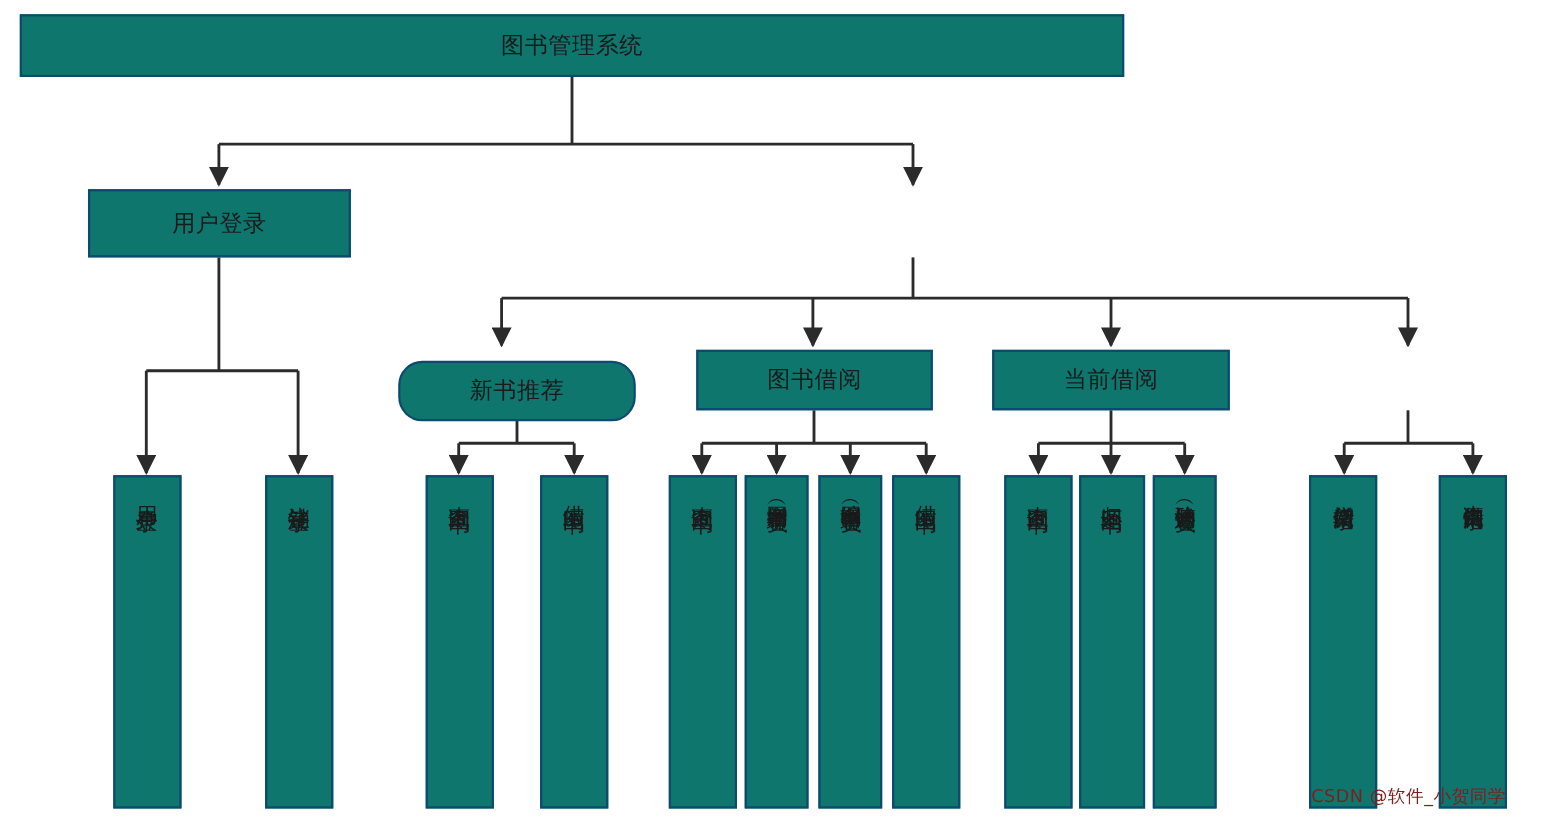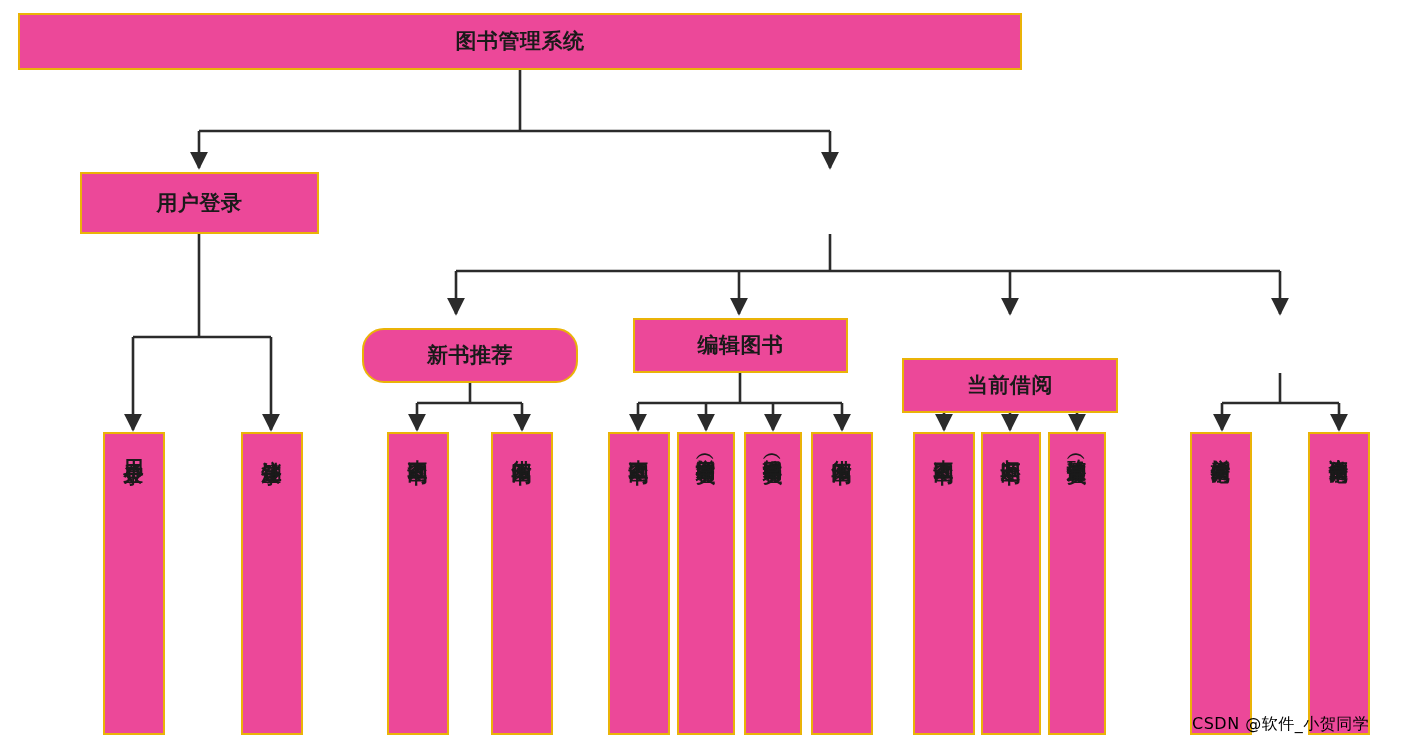--- a/index.html
+++ b/index.html
@@ -16,27 +16,26 @@
     overflow: hidden;
   }
   svg#wires {
     position: absolute;
     left: 0; top: 0;
     width: 1405px; height: 747px;
     pointer-events: none;
   }
   .node {
     position: absolute;
-    background: #ec4899;
-    border: 2px solid #eab308;
+    background: #0f766e;
+    border: 2px solid #0c4a6e;
     display: flex;
     align-items: center;
     justify-content: center;
     color: #1a1a1a;
-    font-weight: bold;
   }
   .node .lbl {
     display: block;
     text-align: center;
     line-height: 1.18;
     white-space: nowrap;
   }
   
   .node.h .lbl {
     font-size: 21px;
@@ -56,21 +55,21 @@
     line-height: 1.0;
     letter-spacing: 2px;
     white-space: nowrap;
   }
   .node.v.tall .lbl { font-size: 19px; letter-spacing: 1px; }
   #watermark {
     position: absolute;
     left: 1192px;
     top: 714px;
     font-size: 16px;
-    color: #000000;
+    color: #7f1d1d;
     letter-spacing: 0.5px;
     white-space: nowrap;
     font-family: "DejaVu Sans", "Liberation Sans", sans-serif;
   }
 </style>
 </head>
 <body>
 
 <div id="canvas">
 
@@ -134,24 +133,24 @@
   <div class="node h" style="left:80px; top:172px; width:239px; height:62px;">
     <span class="lbl">用户登录</span>
   </div>
 
 
   <div class="node h" style="left:362px; top:328px; width:216px; height:55px;border-radius:22px;">
     <span class="lbl">新书推荐</span>
   </div>
 
   <div class="node h" style="left:633px; top:318px; width:215px; height:55px;">
-    <span class="lbl">编辑图书</span>
-  </div>
-
-  <div class="node h" style="left:902px; top:318px; width:216px; height:55px;margin-top:40px;">
+    <span class="lbl">图书借阅</span>
+  </div>
+
+  <div class="node h" style="left:902px; top:318px; width:216px; height:55px;">
     <span class="lbl">当前借阅</span>
   </div>
 
 
   <div class="node v" style="left:103px; top:432px; width:62px; height:303px;">
     <span class="lbl">用户登录</span>
   </div>
 
   <div class="node v" style="left:241px; top:432px; width:62px; height:303px;">
     <span class="lbl">注销登录</span>

